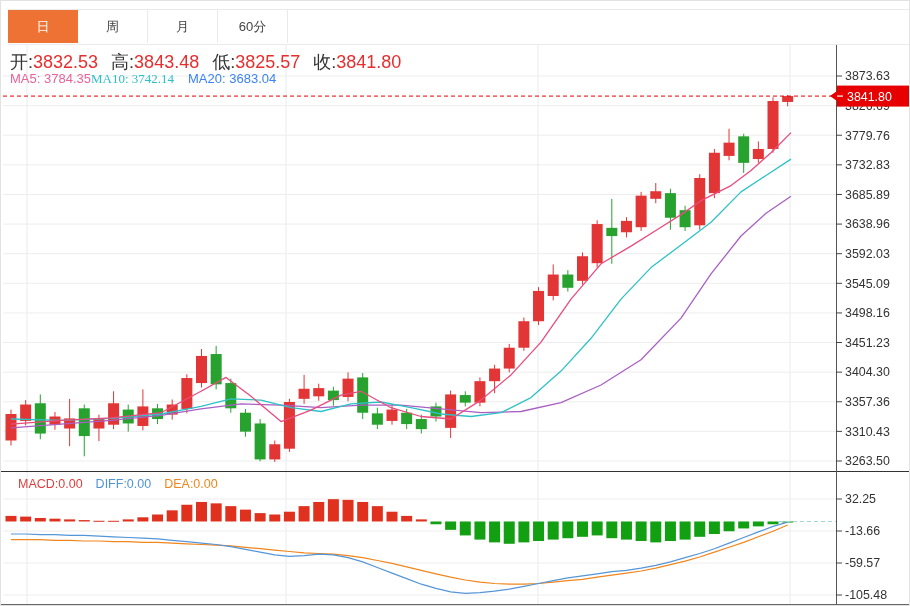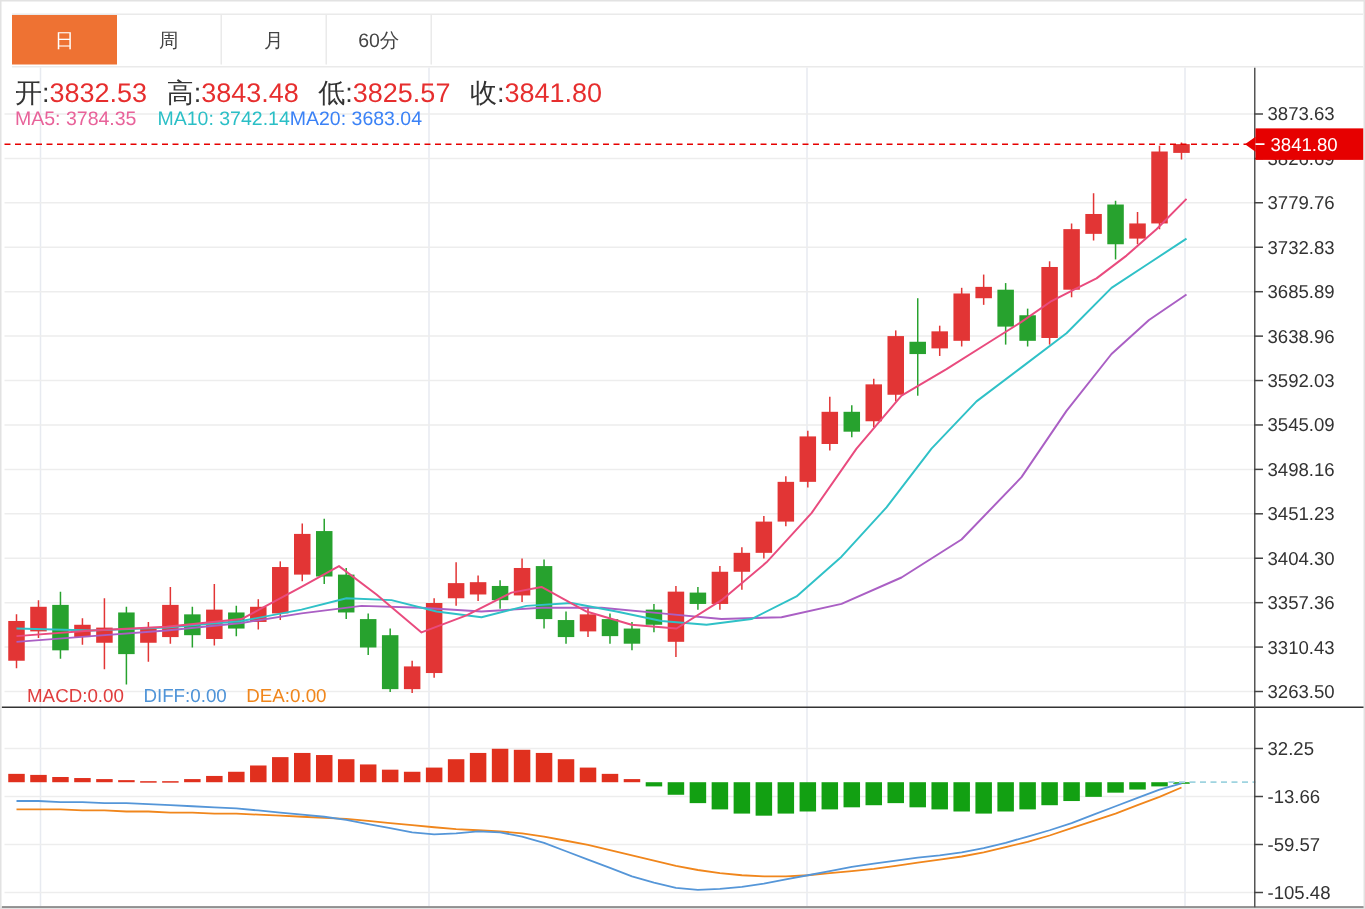--- a/index.html
+++ b/index.html
@@ -5,24 +5,24 @@
   html,body{margin:0;padding:0;background:#fff;}
   .widget{position:relative;width:910px;height:606px;background:#fff;border:1px solid #e2e2e2;box-sizing:border-box;font-family:"Liberation Sans",sans-serif;overflow:hidden;}
   .tabbar{position:absolute;top:8px;left:7px;right:0;height:34px;display:flex;border-top:1px solid #eaeaea;border-bottom:1px solid #eaeaea;background:#fff;z-index:3;}
   .tab{width:70px;height:33px;line-height:33px;text-align:center;font-size:13px;color:#444;border-right:1px solid #eaeaea;cursor:pointer;box-sizing:border-box;}
   .tab.active{background:#ee7233;color:#fff;border-right:none;}
   .tab-filler{flex:1;}
   .infoline1{position:absolute;top:49px;left:9px;font-size:18px;z-index:2;white-space:nowrap;}
   .infoline2{position:absolute;top:70px;left:9px;font-size:13px;z-index:2;white-space:nowrap;}
   .lab{color:#333;}
   .val{color:#e62e2e;margin-right:13px;}
-  .ma5{color:#e8639a;margin-right:14px;}
-  .ma10{color:#2bbfc6;}
+  .ma5{color:#e8639a;}
+  .ma10{color:#2bbfc6;margin-right:14px;font-family:Liberation Serif, serif;}
   .ma20{color:#3b82f6;}
-  .macdline{position:absolute;top:456px;left:17px;font-size:12.5px;z-index:2;white-space:nowrap;}
+  .macdline{position:absolute;top:476px;left:17px;font-size:12.5px;z-index:2;white-space:nowrap;}
   .macd-l{color:#e03e3e;margin-right:13px;}
   .diff-l{color:#4f94d8;margin-right:13px;}
   .dea-l{color:#f0861c;}
   svg{position:absolute;left:0;top:0;z-index:1;}
   svg text{font-family:"Liberation Sans",sans-serif;font-size:12.4px;fill:#333;}
 </style>
 </head>
 <body>
 
 <div class="widget">

